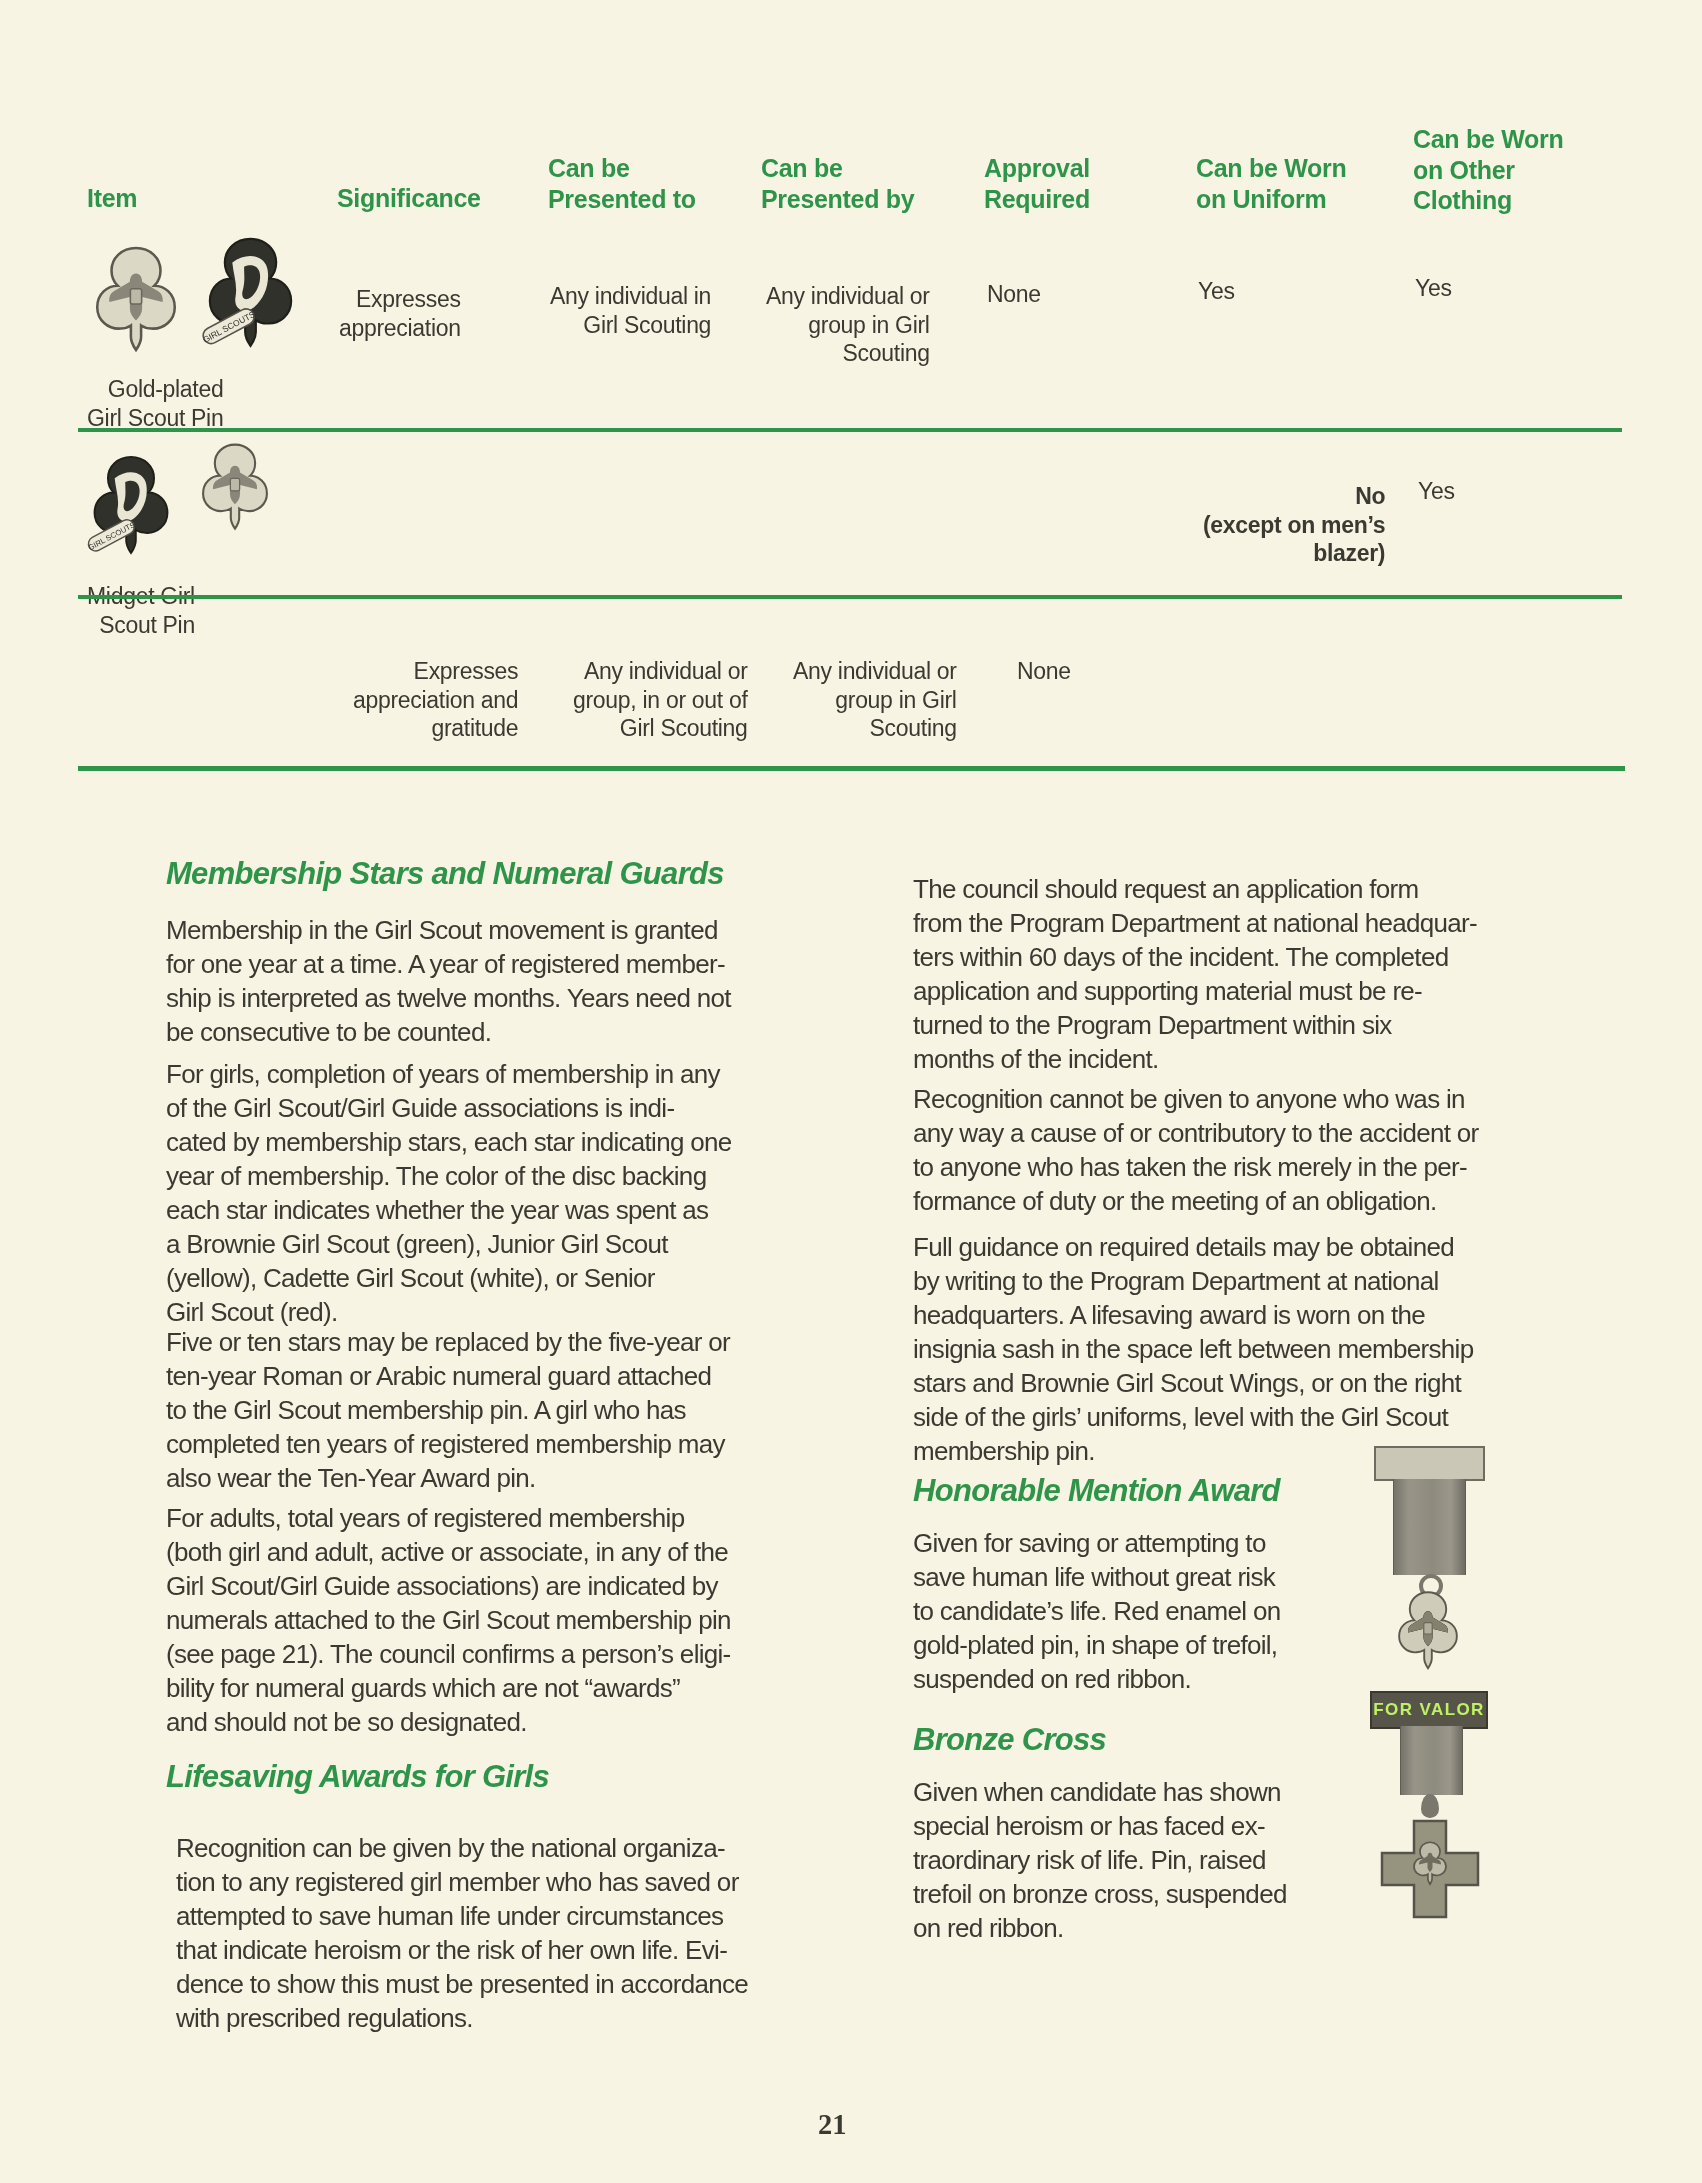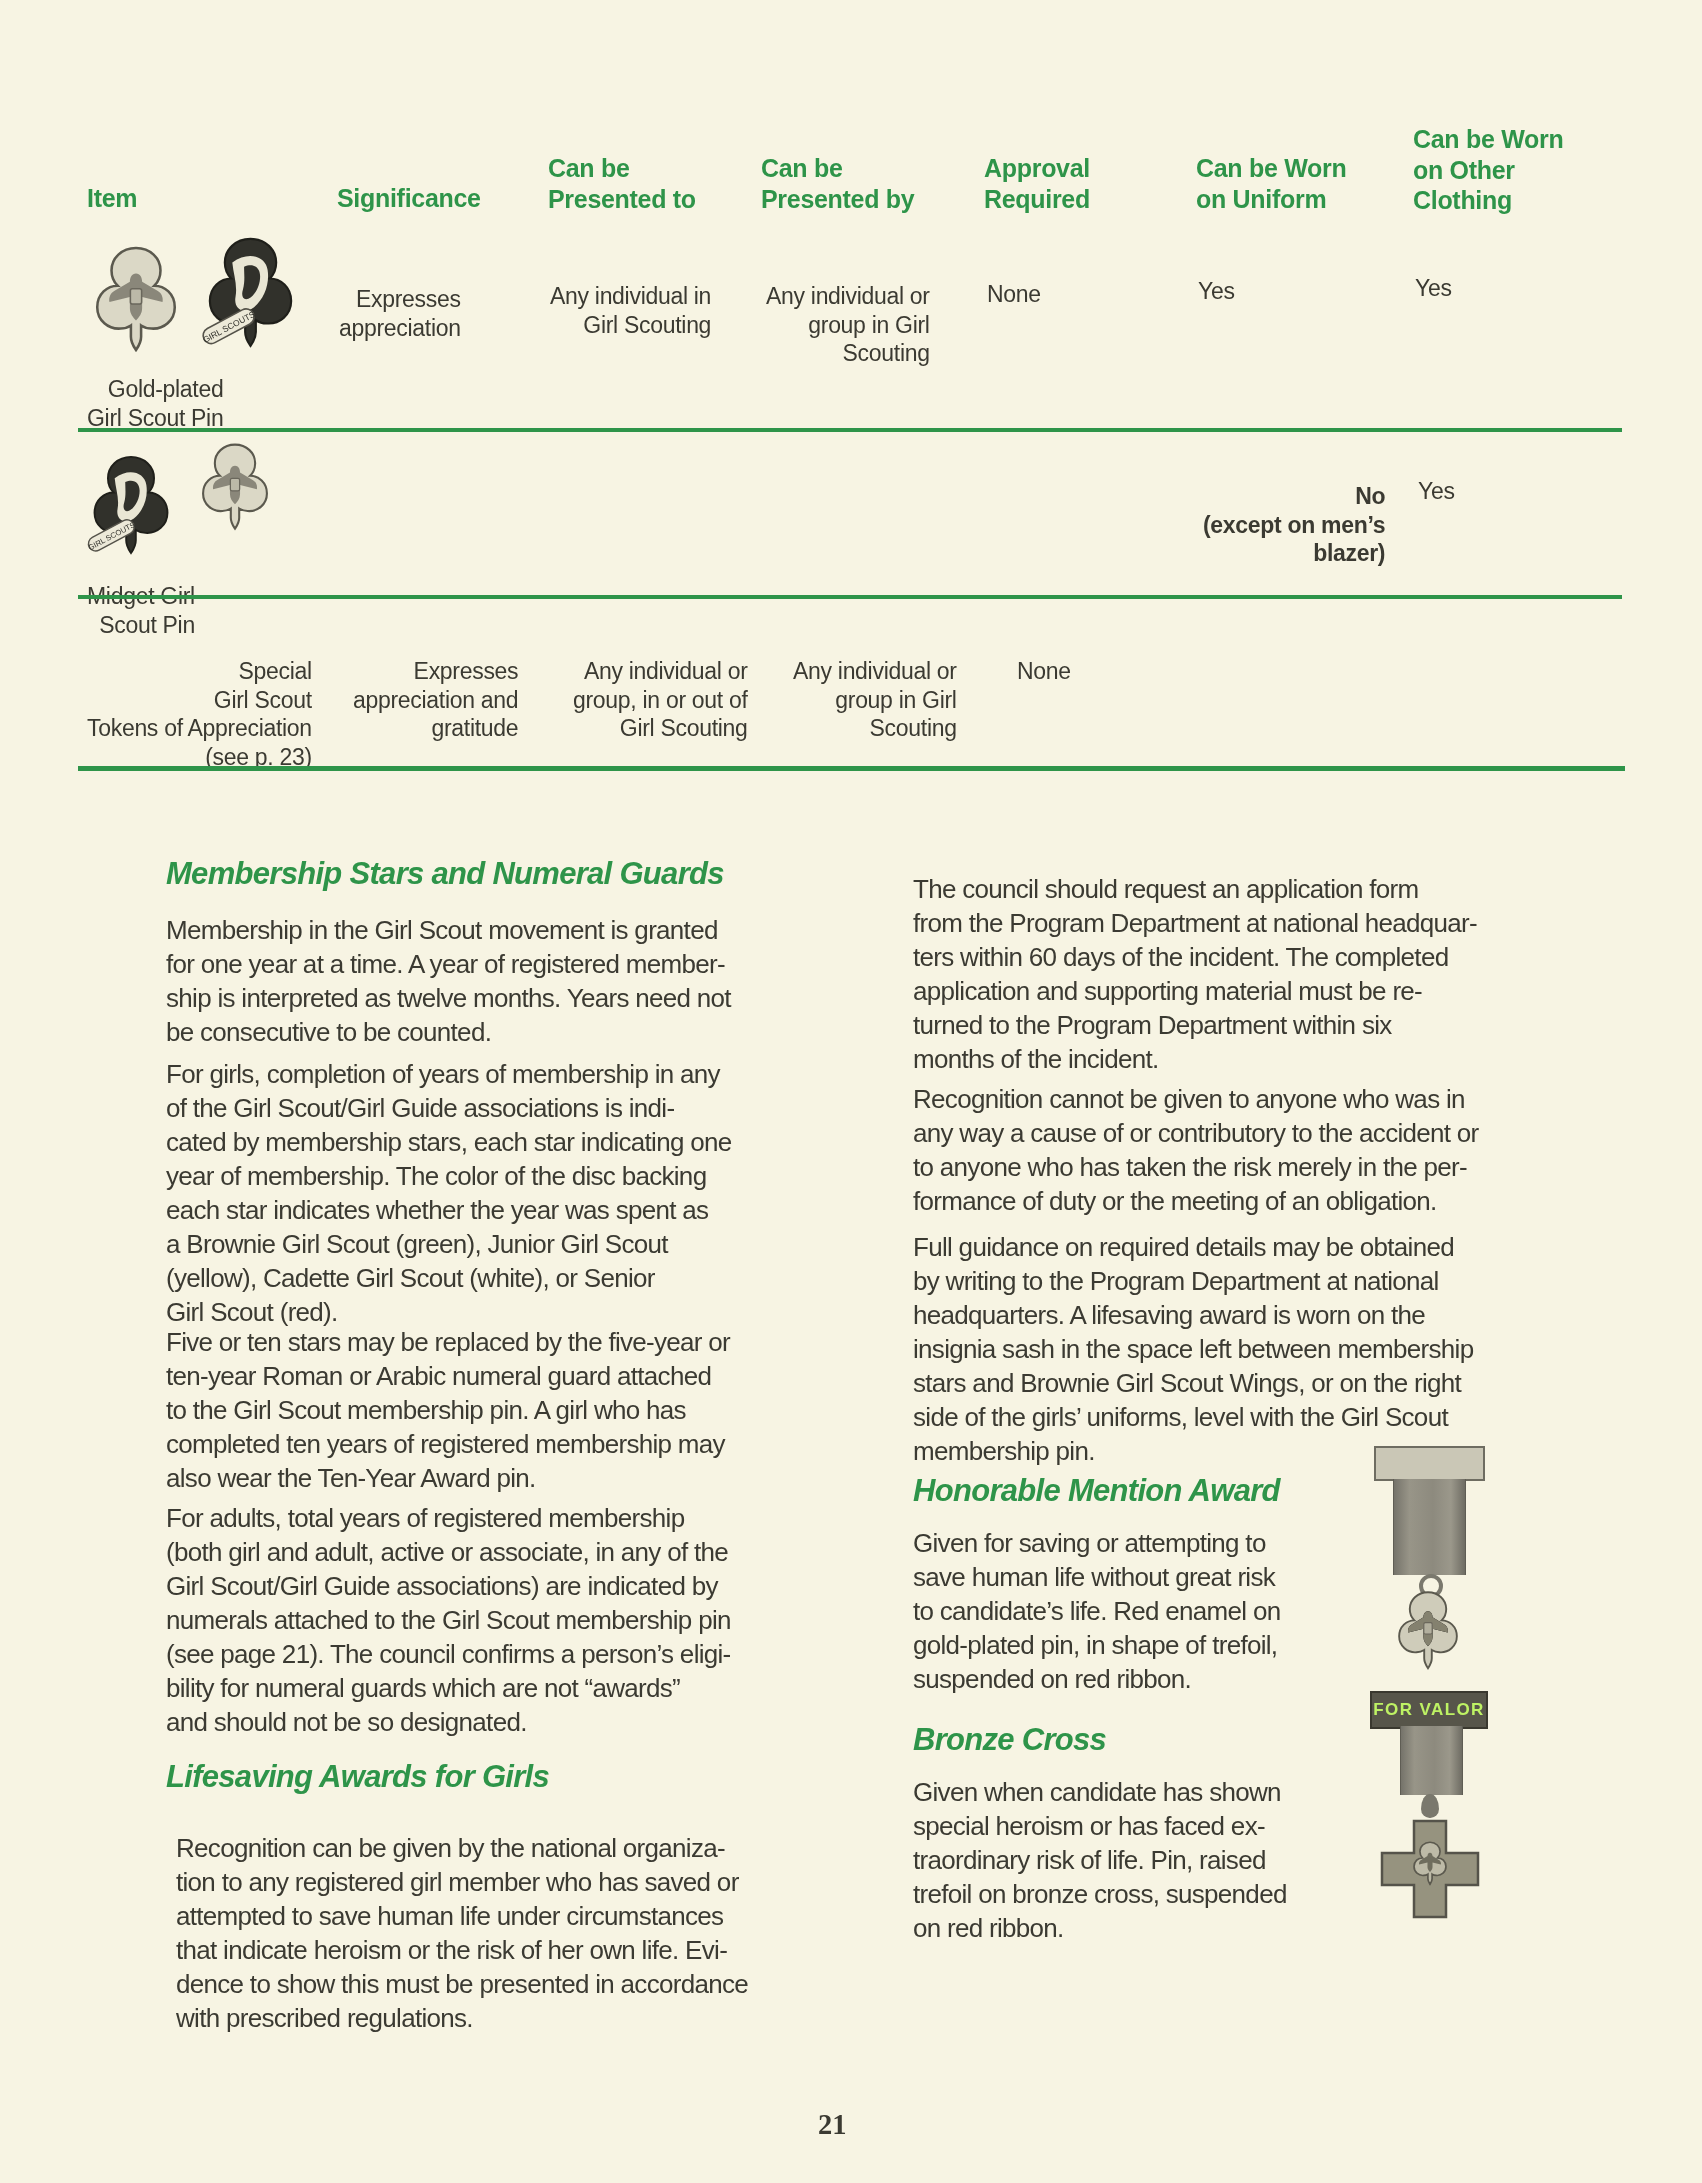--- a/index.html
+++ b/index.html
@@ -121,24 +121,20 @@
   </div>
   <div class="cell" style="left:87px;top:582px;">Midget Girl
 Scout Pin</div>
   <div class="cell" style="left:1203px;top:482px;font-weight:bold;">No
 (except on men’s
 blazer)</div>
   <div class="cell" style="left:1418px;top:477px;">Yes</div>
 
   <div class="rule" style="left:78px;top:595px;width:1544px;height:4.1px;"></div>
 
-  <div class="cell" style="left:87px;top:657px;">Special
-Girl Scout
-Tokens of Appreciation
-(see p. 23)</div>
   <div class="cell" style="left:353px;top:657px;">Expresses
 appreciation and
 gratitude</div>
   <div class="cell" style="left:573px;top:657px;">Any individual or
 group, in or out of
 Girl Scouting</div>
   <div class="cell" style="left:793px;top:657px;">Any individual or
 group in Girl
 Scouting</div>
   <div class="cell" style="left:1017px;top:657px;">None</div>

